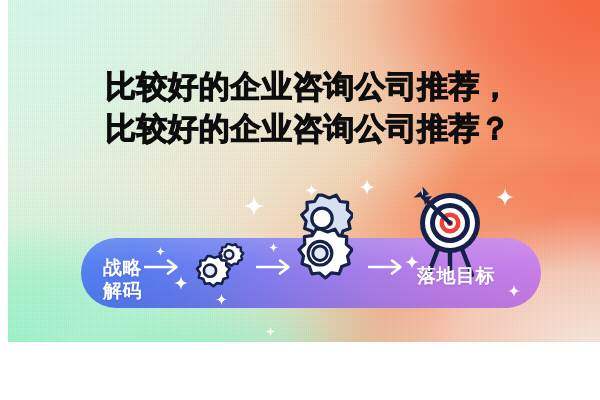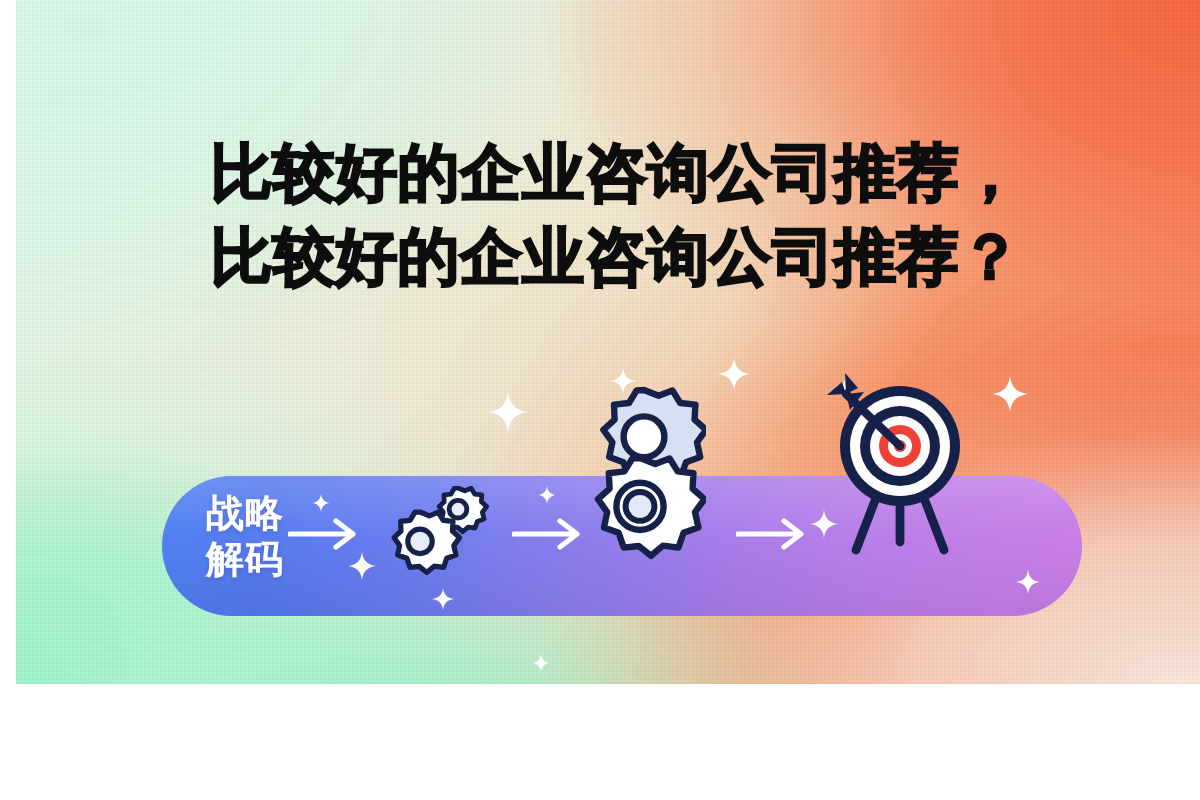--- a/index.html
+++ b/index.html
@@ -142,21 +142,21 @@
     font-weight: 900;
     font-size: 19px;
     line-height: 23px;
     letter-spacing: .5px;
     white-space: nowrap;
     z-index: 5;
     text-shadow: 0 1px 2px rgba(40,40,110,.22);
   }
   #label-start {
     left: 95px;
-    top: 246px;
+    top: 256px;
     text-align: right;
   }
   #label-end {
     left: 409px;
     top: 264px;
   }
 
   
   .flow-arrow {
     position: absolute;
@@ -301,14 +301,15 @@
     <circle cx="38" cy="40" r="6" fill="#ffffff"></circle>
     <circle cx="38" cy="40" r="3" fill="#ef4136"></circle>
 
     <path d="M38 40 L11 14" stroke="#16214a" stroke-width="4.2" stroke-linecap="round" fill="none"></path>
 
     <path d="M11 14 L20 13 L13 22 Z" fill="#16214a"></path>
     <path d="M11 14 L10.5 3.5 L17 11 Z" fill="#16214a"></path>
     <path d="M11 14 L1.5 14.5 L9 8 Z" fill="#16214a"></path>
   </svg>
 
+  <div class="stage-label" id="label-end">落地目标</div>
 
 </div>
 
 </body></html>

